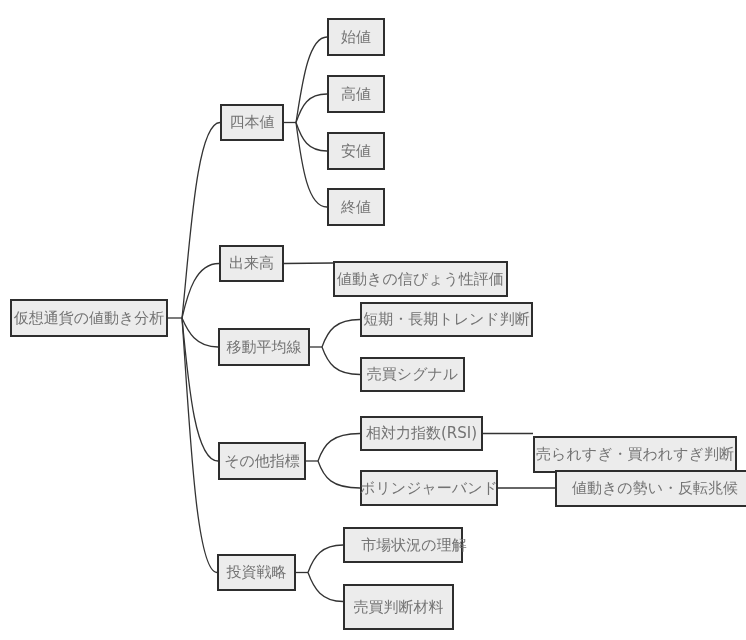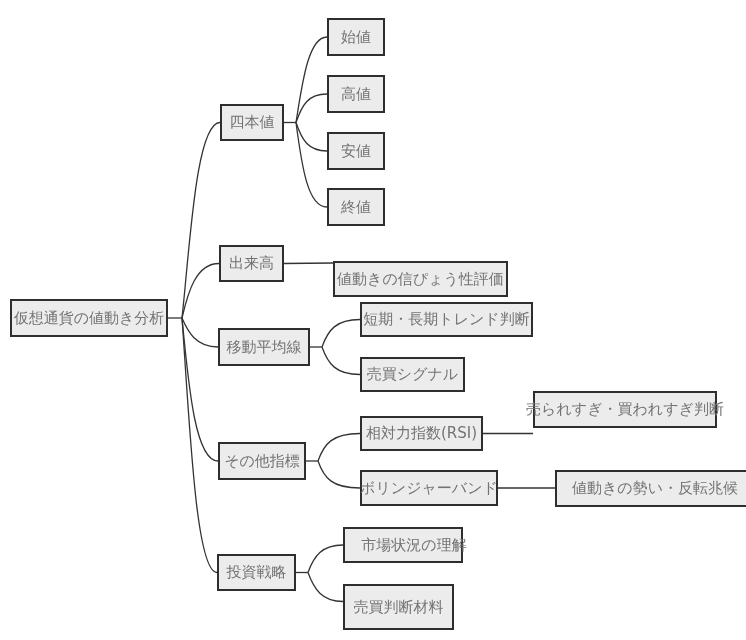--- a/index.html
+++ b/index.html
@@ -73,20 +73,20 @@
   <div class="node" style="left:327px;top:75px;width:58px;height:38px;">高値</div>
   <div class="node" style="left:327px;top:132px;width:58px;height:38px;">安値</div>
   <div class="node" style="left:327px;top:188px;width:58px;height:38px;">終値</div>
 
   <div class="node" style="left:333px;top:245px;width:175px;height:36px;margin-top:16px;">値動きの信ぴょう性評価</div>
 
   <div class="node" style="left:360px;top:302px;width:173px;height:35px;">短期・長期トレンド判断</div>
   <div class="node" style="left:360px;top:357px;width:105px;height:35px;">売買シグナル</div>
 
   <div class="node" style="left:360px;top:416px;width:123px;height:35px;">相対力指数(RSI)</div>
-  <div class="node" style="left:533px;top:391px;width:184px;height:37px;">売られすぎ・買われすぎ判断</div>
+  <div class="node" style="left:533px;top:436px;width:204px;height:37px;">売られすぎ・買われすぎ判断</div>
   <div class="node" style="left:360px;top:470px;width:138px;height:36px;">ボリンジャーバンド</div>
   <div class="node" style="left:555px;top:470px;width:200px;height:37px;">値動きの勢い・反転兆候</div>
 
   <div class="node" style="left:343px;top:527px;width:120px;height:36px;padding-left:22px;">市場状況の理解</div>
   <div class="node" style="left:343px;top:584px;width:111px;height:46px;">売買判断材料</div>
 
 </div>
 
 </body></html>

